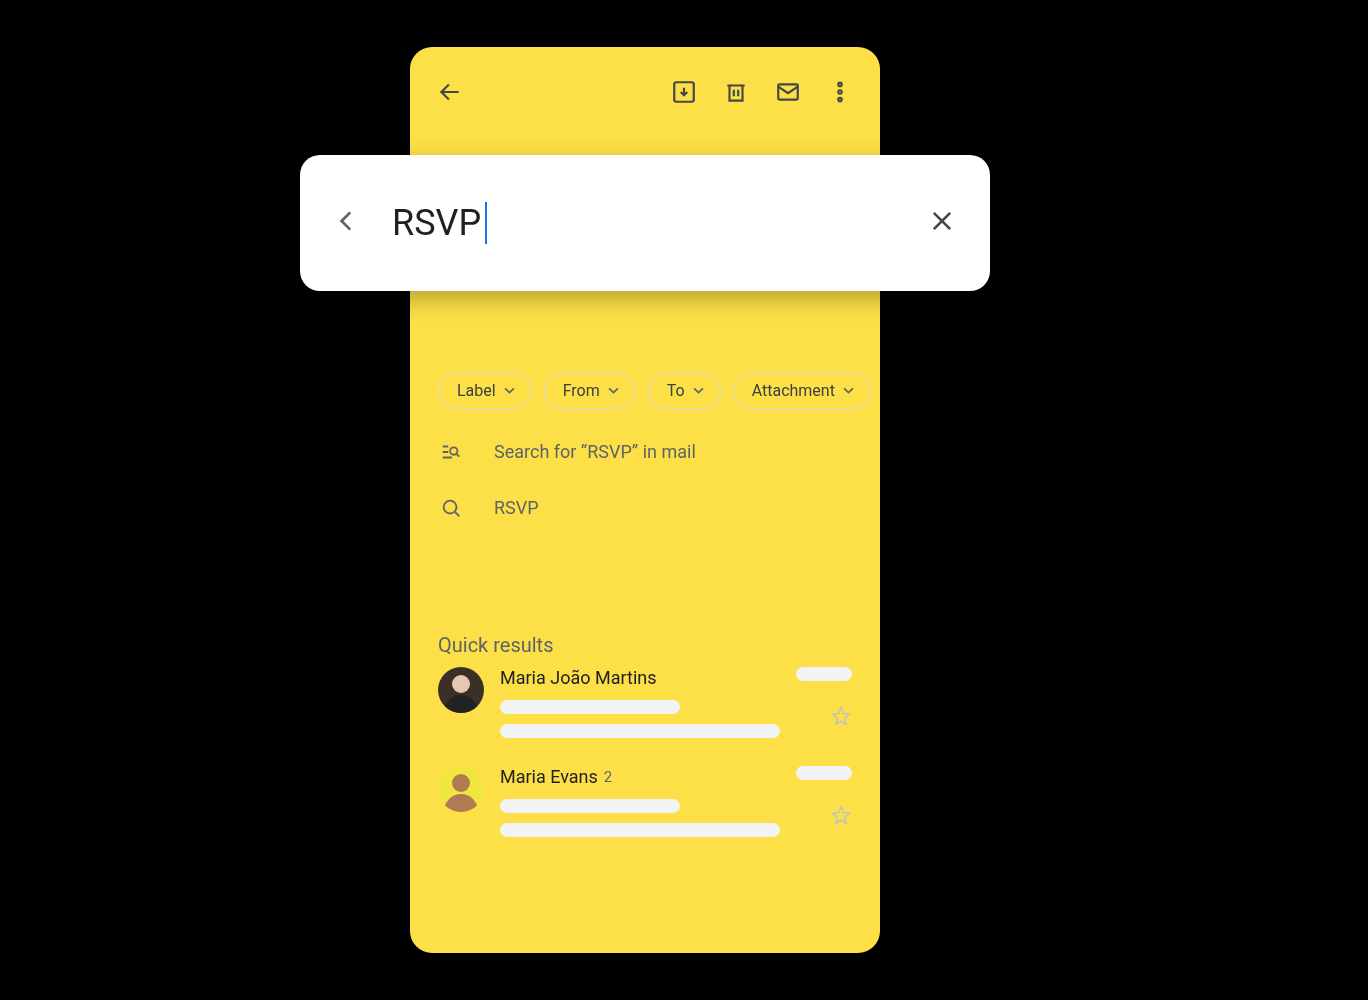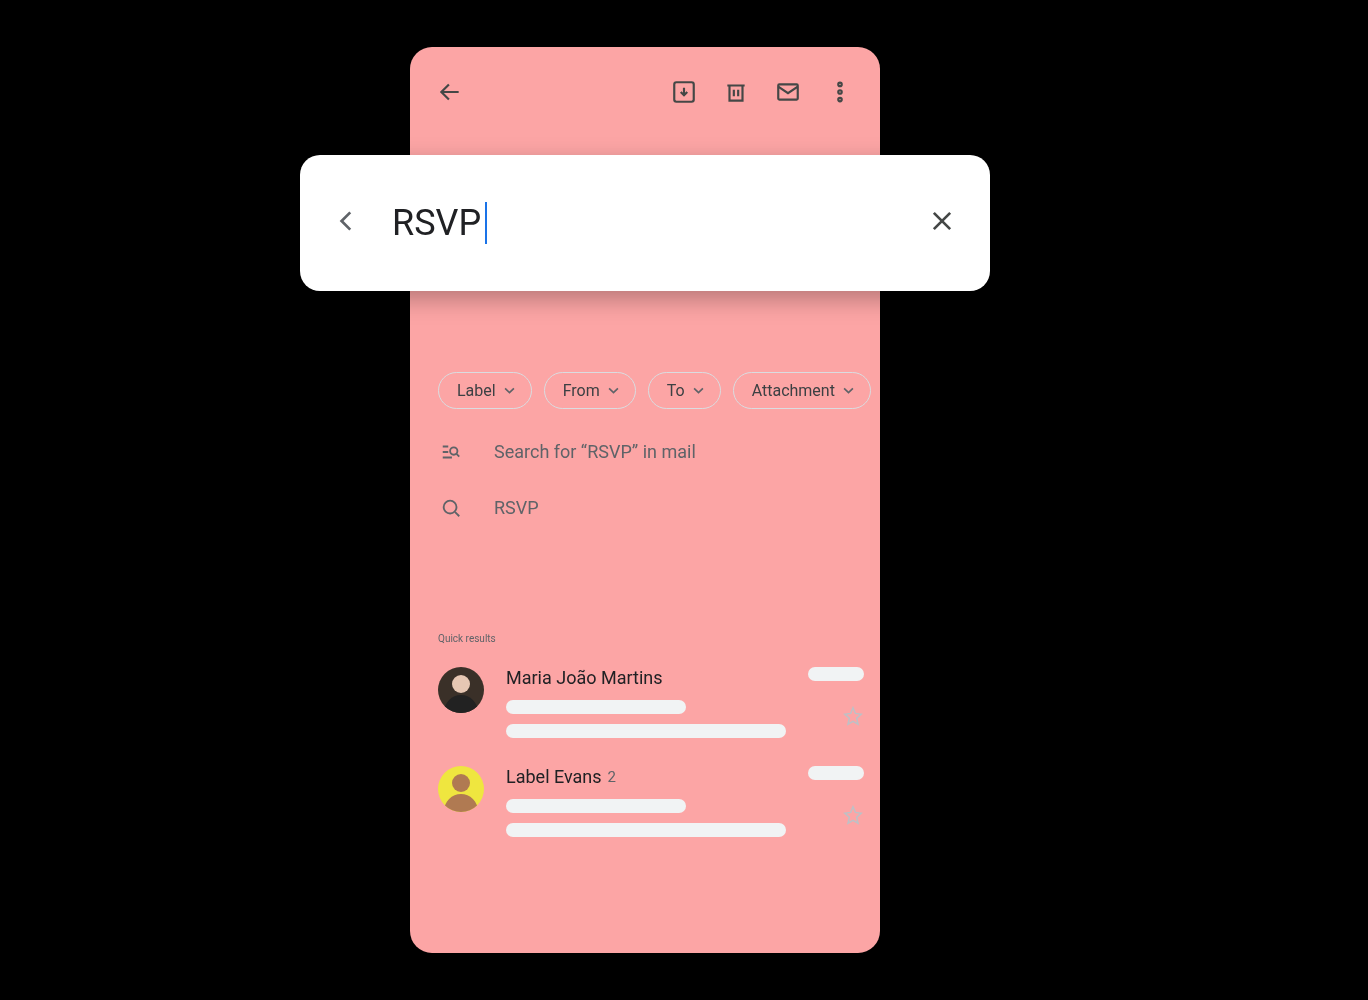--- a/index.html
+++ b/index.html
@@ -12,21 +12,21 @@
     overflow: hidden;
   }
 
   
   .phone {
     position: absolute;
     left: 410px;
     top: 47px;
     width: 470px;
     height: 906px;
-    background: #fca5a5;
+    background: #fde047;
     border-radius: 22px;
     box-shadow: 0 4px 10px rgba(0,0,0,.25);
     overflow: hidden;
   }
   .appbar {
     height: 90px;
     display: flex;
     align-items: center;
     padding: 0 20px;
     gap: 12px;
@@ -115,27 +115,27 @@
     font-size: 18px;
     color: #5f6368;
     cursor: pointer;
   }
   .sug-row .ico { width: 26px; display:flex; justify-content:center; color:#5f6368; }
   .sug-row .ico svg { width: 22px; height: 22px; fill:none; stroke:currentColor; stroke-width:2; }
 
   
   .qr-hdr {
     position: absolute; top: 586px; left: 28px;
-    font-size: 10px; color: #5f6368;
+    font-size: 20px; color: #5f6368;
   }
   .results { position: absolute; top: 620px; left: 28px; right: 28px; }
   .result {
     display: flex;
     align-items: flex-start;
-    gap: 22px;
+    gap: 16px;
     margin-bottom: 28px;
     cursor: pointer;
   }
   .avatar {
     width: 46px; height: 46px; border-radius: 50%;
     overflow: hidden; flex-shrink: 0;
   }
   .avatar svg { width:100%; height:100%; }
   .r-body { flex: 1; }
   .r-name { font-size: 18px; color: #202124; display:flex; align-items:center; gap:6px; }
@@ -271,21 +271,21 @@
     <div class="result">
       <div class="avatar">
         <svg viewBox="0 0 46 46">
             <rect width="46" height="46" fill="#efe63f"></rect>
             <circle cx="23" cy="17" r="9" fill="#b07a52"></circle>
             <path d="M6 46c0-11 8-18 17-18s17 7 17 18" fill="#b07a52"></path>
           </svg>
       </div>
       <div class="r-body">
         <div class="r-name">
-          <span>Label Evans</span>
+          <span>Maria Evans</span>
           <span class="cnt">2</span>
         </div>
         <div class="skel s1"></div>
         <div class="skel s2"></div>
       </div>
       <div class="r-side">
         <div class="pill"></div>
         <span class="star">
           <svg viewBox="0 0 24 24">
               <path d="M12 3l2.6 6.2L21 10l-5 4.4 1.5 6.6L12 17.8 6.5 21 8 14.4 3 10l6.4-.8z"></path>

